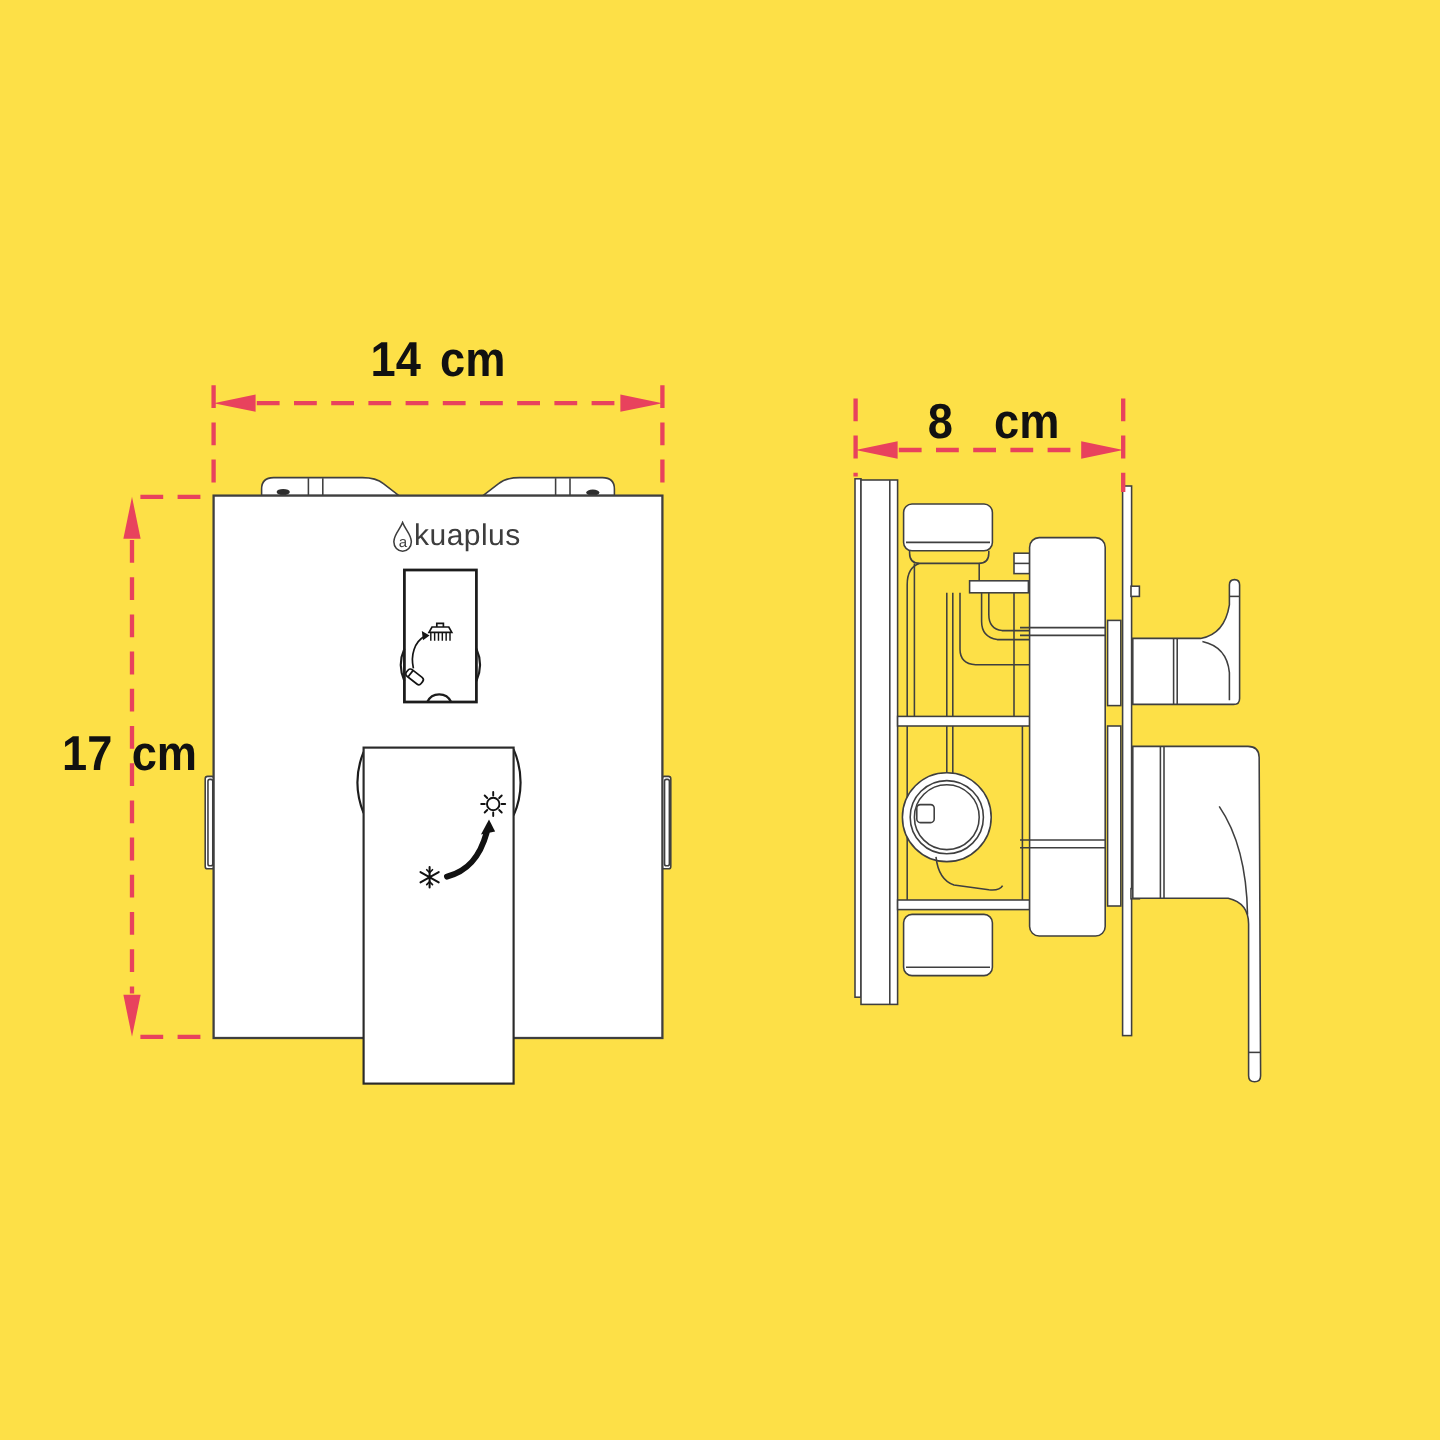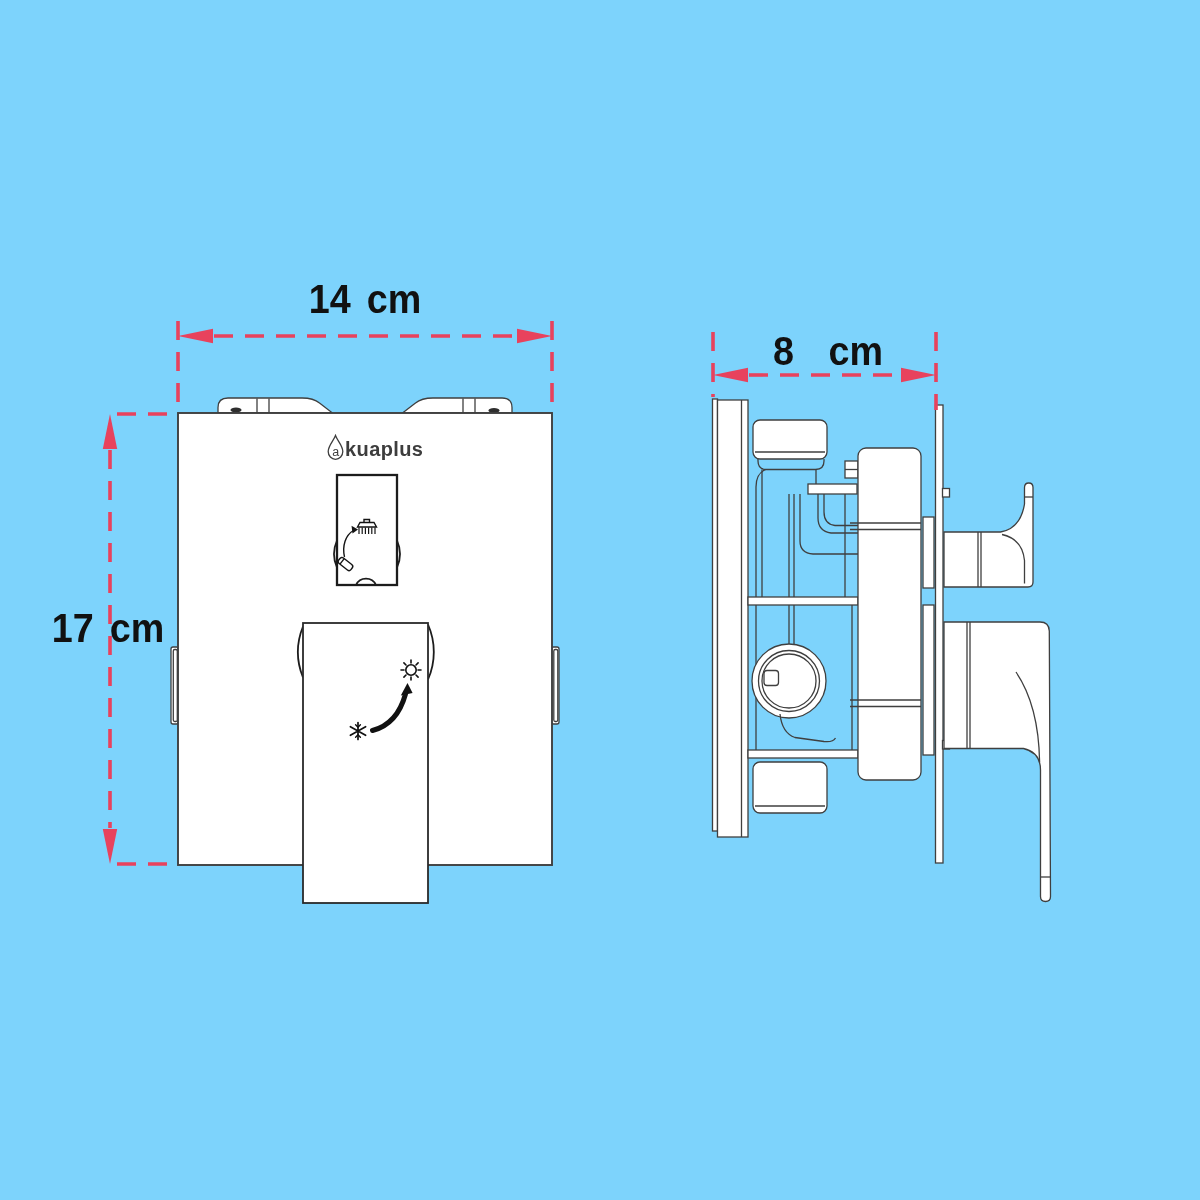--- a/index.html
+++ b/index.html
@@ -1,39 +1,39 @@
 <!DOCTYPE html>
 <html style="--accent: #e8425d; --line: #3f3f3f;"><head>
 <meta charset="utf-8">
 <style>
   html,body{margin:0;padding:0;background:#fff;}
   body{width:1200px;height:1200px;position:relative;overflow:hidden;
        font-family:"Liberation Sans",sans-serif;}
-  .canvas{position:absolute;inset:0;background:#7dd3fc;}
+  .canvas{position:absolute;inset:0;background:#fde047;}
   svg{position:absolute;left:0;top:0;}
   
   .ln{stroke:var(--line,#3f3f3f);fill:none;stroke-width:1.3;}
   .lnf{stroke:var(--line,#3f3f3f);fill:#fff;stroke-width:1.3;}
   .plate{stroke-width:1.9;}
   .dk{stroke:#1c1c1c;fill:none;stroke-width:1.8;}
   .win{stroke:#1c1c1c;fill:#fff;stroke-width:2.3;}
   .ic{stroke:#141414;fill:none;stroke-width:1.4;}
   
   .dim{stroke:var(--accent,#e8425d);stroke-width:3.6;fill:none;}
   .dash{stroke-dasharray:19 12;}
   .dimf{fill:var(--accent,#e8425d);stroke:none;}
   
   .dim-label{position:absolute;width:220px;text-align:center;
     font-weight:700;font-size:41px;color:#111;letter-spacing:0;
     word-spacing:6px;transform:scaleX(0.92);white-space:nowrap;}
   .dim-label.wide{word-spacing:26px;}
   .logo{position:absolute;left:327px;top:434px;display:flex;
     align-items:flex-end;gap:1px;color:#3d3d3d;}
-  .logo .wordmark{font-size:20px;letter-spacing:0.4px;line-height:1;
-    padding-bottom:2px;font-weight:700;}
+  .logo .wordmark{font-size:25px;letter-spacing:0.4px;line-height:1;
+    padding-bottom:2px;font-weight:400;}
 </style>
 </head>
 <body>
 
 <div class="canvas">
 
 <svg width="1200" height="1200" viewBox="0 0 1200 1200">
 
   <g>
 

